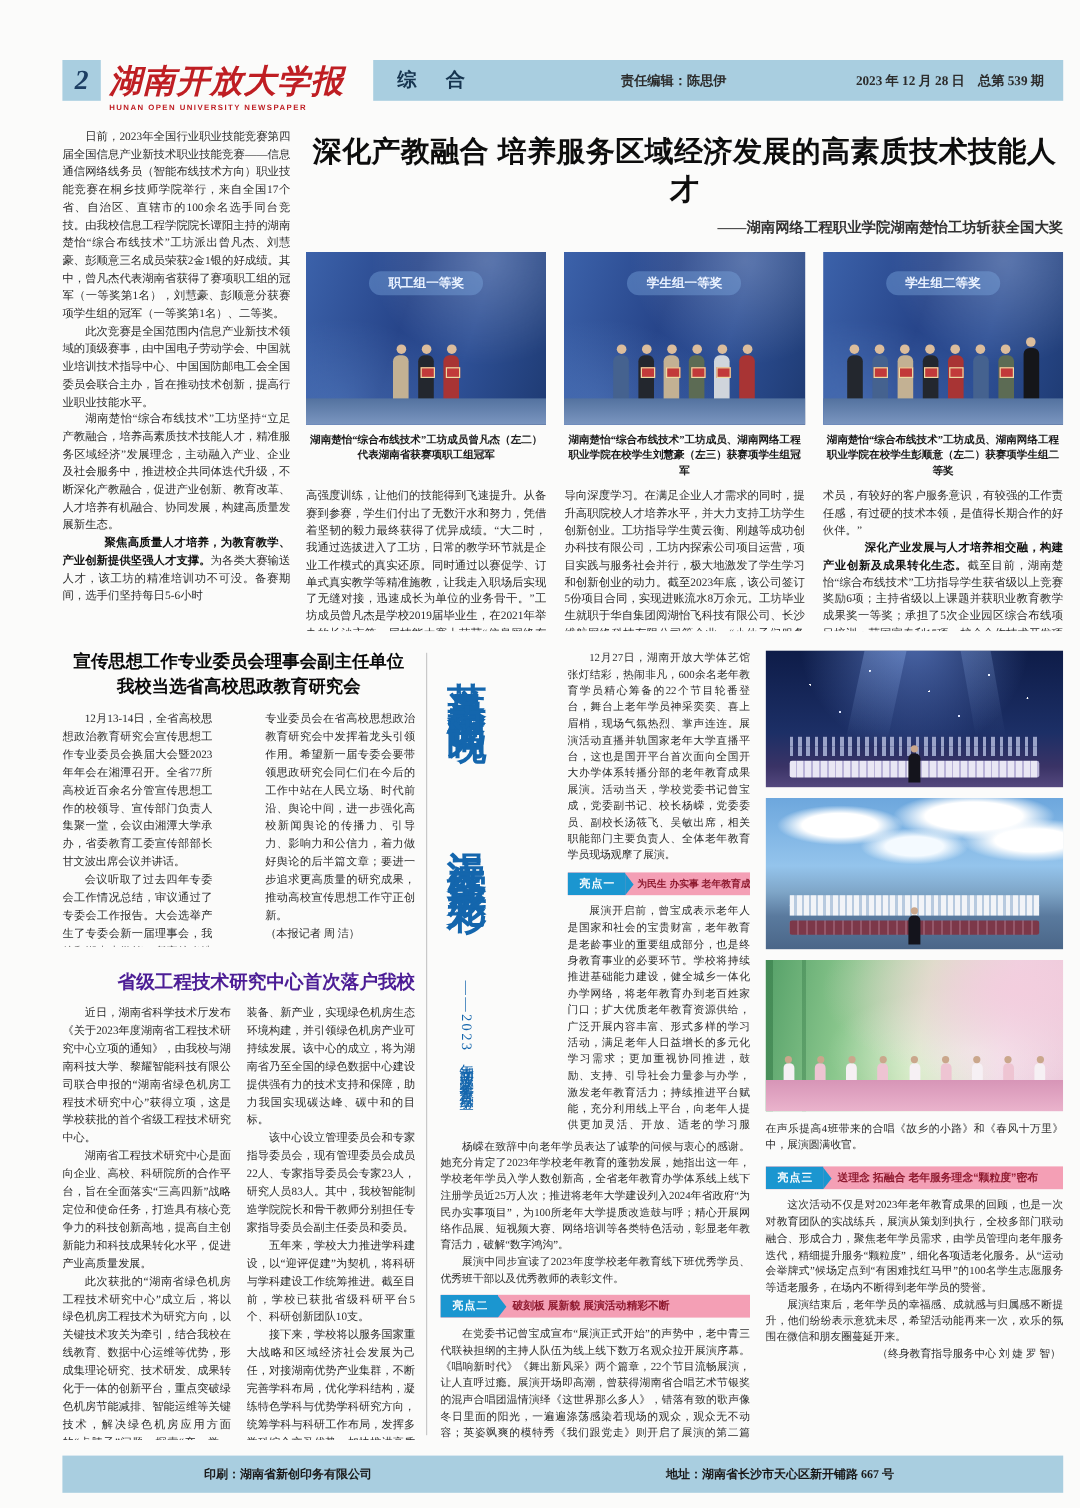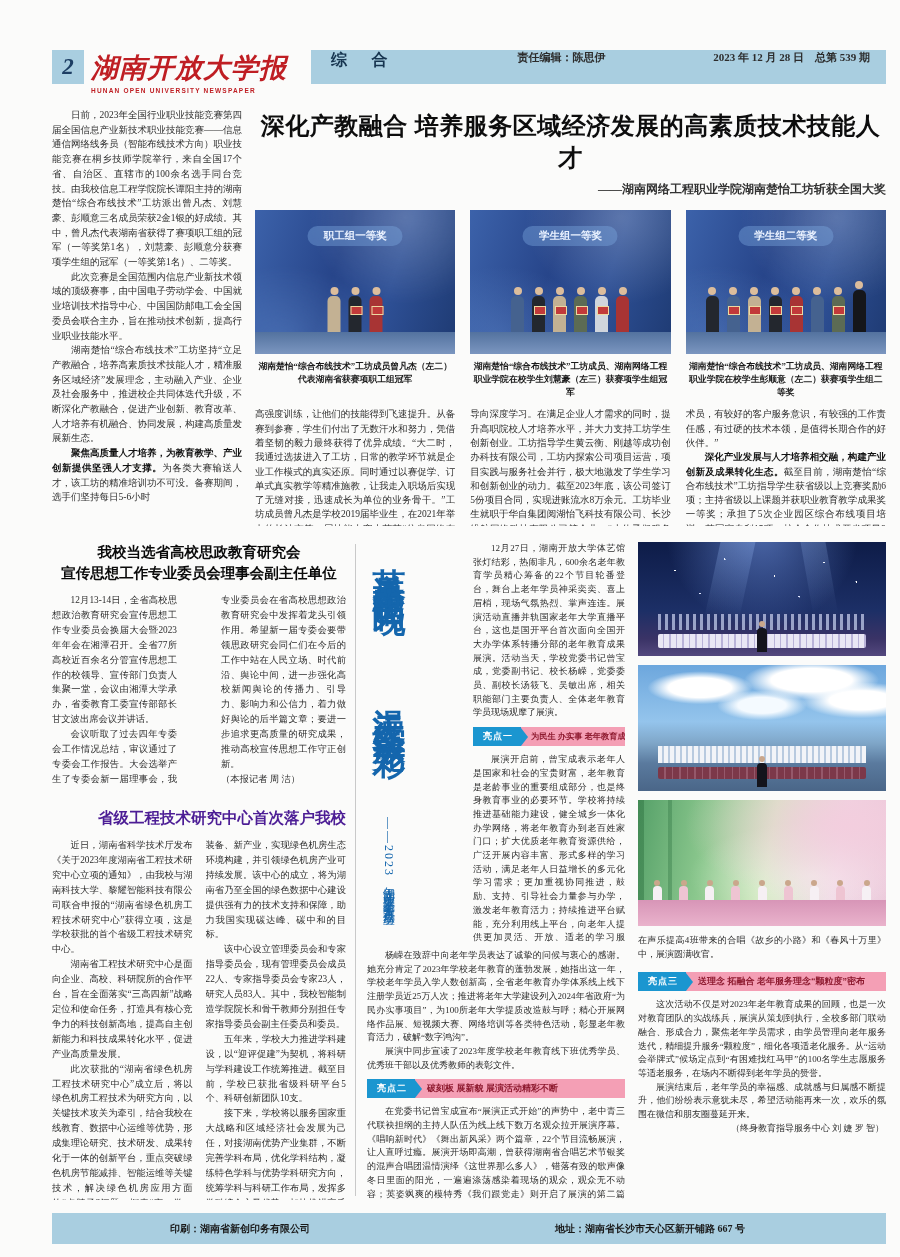--- a/index.html
+++ b/index.html
@@ -5,29 +5,29 @@
 * { box-sizing: border-box; margin: 0; padding: 0; }
 body { width: 900px; height: 1257px; background: #fbfbfa; font-family: "Liberation Serif", serif; color: #2c2c2c; overflow: hidden; }
 .page { width: 900px; height: 1257px; padding: 50px 14px 0 52px; position: relative; }
 
 
 header { display: flex; align-items: flex-start; margin-bottom: 14px; }
 .pagenum { width: 32px; height: 34px; background: #a9cee0; color: #1d3e63; font: italic 700 23px "Liberation Serif", serif; display: flex; align-items: center; justify-content: center; margin-right: 7px; }
 .masthead { width: 212px; margin-right: 8px; }
 .mh-cn { color: #bf1e23; font: italic 700 27px "Liberation Serif", serif; letter-spacing: 1px; white-space: nowrap; }
 .mh-en { color: #bf1e23; font: 700 6.5px "Liberation Sans", sans-serif; letter-spacing: 1.2px; margin-top: 1px; }
-.hbar { flex: 1; height: 34px; background: #a9cee0; display: flex; align-items: flex-start; }
+.hbar { flex: 1; height: 34px; background: #a9cee0; display: flex; align-items: center; }
 .sec { font: 700 16px "Liberation Sans", sans-serif; color: #16344f; letter-spacing: 10px; padding-left: 20px; }
 .ed { font: 700 11px "Liberation Serif", serif; margin-left: 120px; }
 .dt { font: 700 11px "Liberation Serif", serif; margin-left: auto; padding-right: 16px; }
 
 
 p { text-indent: 2em; text-align: justify; }
 .by { text-align: left; text-indent: 0; padding-right: 6px; }
-b.lead { color: #111; }
+b.lead { color: #111; margin-left: 16px; }
 
 
 .main-art { display: flex; gap: 13px; height: 418px; overflow: hidden; margin-bottom: 16px; }
 .mleft { width: 190px; font-size: 9.5px; line-height: 14.7px; overflow: hidden; }
 .mright { flex: 1; display: flex; flex-direction: column; }
 .headline { font: 900 24px "Liberation Sans", sans-serif; color: #0d0d0d; text-align: center; letter-spacing: 0.5px; margin: 2px 0 7px; }
 .subhead { font: 700 12px "Liberation Serif", serif; color: #333; text-align: right; margin-bottom: 12px; }
 .prow3 { display: flex; gap: 15px; }
 .prow3 figure { flex: 1; }
 .photo-award { position: relative; height: 144px; overflow: hidden; background:
@@ -209,22 +209,22 @@
         </div>
       </div>
     </div>
   </section>
 
   <section class="bottom">
     <div class="lstack">
 
       <article class="art2">
         <div class="a2title">
+          <div>宣传思想工作专业委员会理事会副主任单位</div>
           <div>我校当选省高校思政教育研究会</div>
-          <div>宣传思想工作专业委员会理事会副主任单位</div>
         </div>
         <div class="cols2">
           <div class="c2">
             <p>12月13-14日，全省高校思想政治教育研究会宣传思想工作专业委员会换届大会暨2023年年会在湘潭召开。全省77所高校近百余名分管宣传思想工作的校领导、宣传部门负责人集聚一堂，会议由湘潭大学承办，省委教育工委宣传部部长甘文波出席会议并讲话。</p>
             <p>会议听取了过去四年专委会工作情况总结，审议通过了专委会工作报告。大会选举产生了专委会新一届理事会，我校和湖南大学等38所高校当选理事单位，我校与中南大学、湖南大学等12所高校当选理事会副主任单位。</p>
 
           </div>
           <div class="c2">
             <p style="text-indent:0">专业委员会在省高校思想政治教育研究会中发挥着龙头引领作用。希望新一届专委会要带领思政研究会同仁们在今后的工作中站在人民立场、时代前沿、舆论中间，进一步强化高校新闻舆论的传播力、引导力、影响力和公信力，着力做好舆论的后半篇文章；要进一步追求更高质量的研究成果，推动高校宣传思想工作守正创新。</p>
             <p class="by">（本报记者 周 洁）</p>

